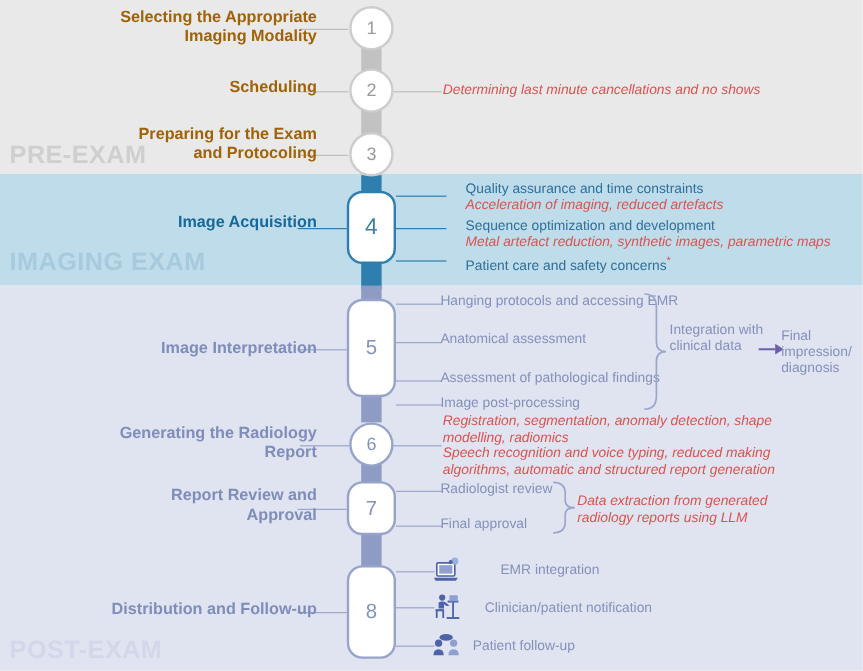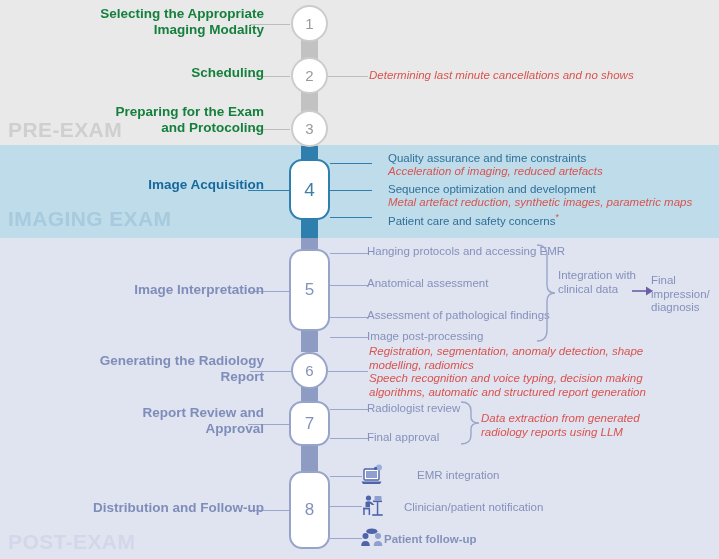--- a/index.html
+++ b/index.html
@@ -64,21 +64,21 @@
 
   
   .stage-label{
     position:absolute;
     text-align:right;
     font-weight:bold;
     font-size:13.5px;
     line-height:16px;
     white-space:pre-line;
   }
-  .sl-grey{color:#15803d;}
+  .sl-grey{color:#a16207;}
   .sl-blue{color:#17699b;}
   .sl-violet{color:#7e8db9;}
   #sl1{right:455px;top:6px;width:230px;}
   #sl2{right:455px;top:65px;width:230px;}
   #sl3{right:455px;top:104px;width:230px;}
   #sl4{right:455px;top:177px;width:230px;}
   #sl5{right:455px;top:282px;width:230px;}
   #sl6{right:455px;top:353px;width:230px;}
   #sl7{right:455px;top:405px;width:230px;}
   #sl8{right:455px;top:500px;width:230px;}
@@ -205,21 +205,21 @@
     <line x1="0" y1="6" x2="14" y2="6" stroke="#6a5fa8" stroke-width="1.6"></line>
     <polygon points="14,1.5 21,6 14,10.5" fill="#6a5fa8"></polygon>
   </svg>
 
   <div class="item it-violet" style="left:651px;top:274px;width:70px;">Final
 impression/
 diagnosis</div>
 
   <div class="item it-red" style="left:369px;top:345px;width:320px;">Registration, segmentation, anomaly detection, shape
 modelling, radiomics</div>
-  <div class="item it-red" style="left:369px;top:372px;width:320px;">Speech recognition and voice typing, decision making
+  <div class="item it-red" style="left:369px;top:372px;width:320px;">Speech recognition and voice typing, reduced making
 algorithms, automatic and structured report generation</div>
 
   <div class="item it-violet" style="left:367px;top:402px;width:200px;">Radiologist review</div>
   <div class="item it-violet" style="left:367px;top:431px;width:200px;">Final approval</div>
 
   <svg class="bracket" style="left:459px;top:400px;" width="22" height="46">
     <path d="M2,2 Q12,2 12,11 L12,17 Q12,23 20,23 Q12,23 12,29 L12,35 Q12,44 2,44" fill="none" stroke="#9aa6ca" stroke-width="1.4"></path>
   </svg>
 
   <div class="item it-red" style="left:481px;top:412px;width:220px;">Data extraction from generated
@@ -247,15 +247,15 @@
   </svg>
   <div class="item it-violet" style="left:404px;top:501px;width:230px;">Clinician/patient notification</div>
 
   <svg class="icon" style="left:360px;top:526px;" viewBox="0 0 26 24">
     <circle cx="5.5" cy="10" r="3" fill="#4e63a8"></circle>
     <path d="M1.2,20 q0,-5 4.3,-5 q4.3,0 4.3,5 z" fill="#4e63a8"></path>
     <circle cx="18" cy="10" r="3" fill="#8fa0d0"></circle>
     <path d="M13.7,20 q0,-5 4.3,-5 q4.3,0 4.3,5 z" fill="#8fa0d0"></path>
     <ellipse cx="11.8" cy="5.2" rx="5.6" ry="2.8" fill="#4e63a8"></ellipse>
   </svg>
-  <div class="item it-violet" style="left:384px;top:533px;width:230px;font-weight:bold;">Patient follow-up</div>
+  <div class="item it-violet" style="left:394px;top:533px;width:230px;">Patient follow-up</div>
 
 </div>
 
 </body></html>

